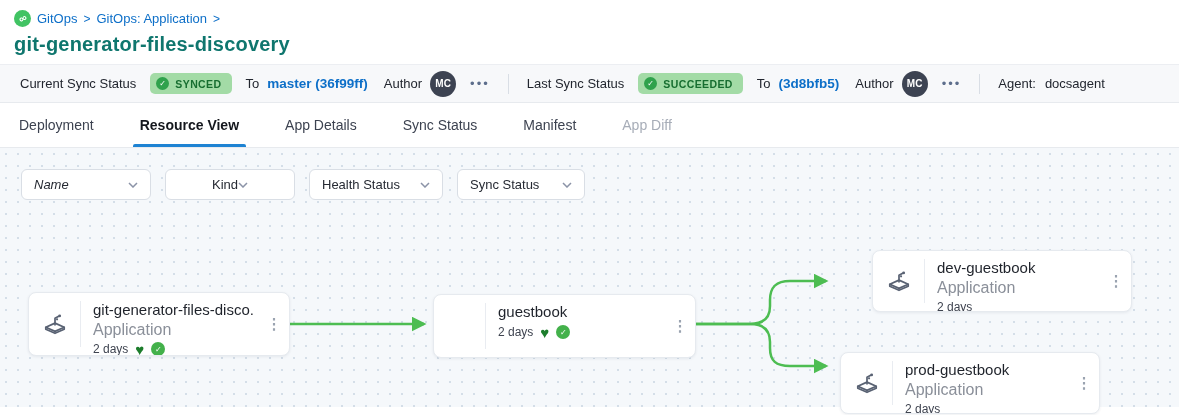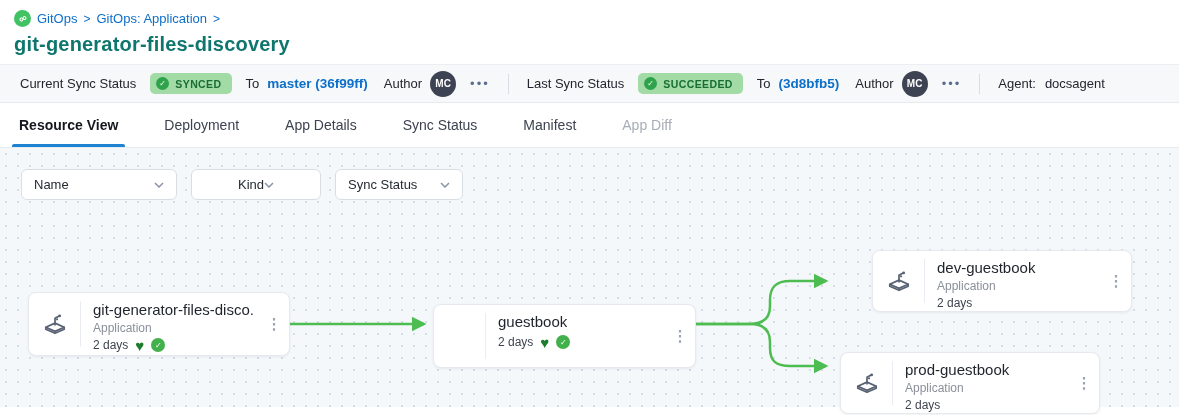--- a/index.html
+++ b/index.html
@@ -85,43 +85,43 @@
     background-color: #f5f8fb;
     background-image: radial-gradient(circle, #d4dee8 1.1px, transparent 1.1px);
     background-size: 12px 12px;
   }
   .filters { position: absolute; left: 21px; top: 21px; display: flex; gap: 14px; }
   .filter-box {
     height: 31px; background: #fff; border: 1px solid #d9dee5; border-radius: 6px;
     display: flex; align-items: center; justify-content: space-between;
     padding: 0 12px; font-size: 13px; color: #262a33; cursor: pointer;
   }
-  .fw1 { width: 156px; } .fw2 { width: 130px; justify-content: center; } .fw3 { width: 134px; } .fw4 { width: 128px; }
+  .fw1 { width: 130px; font-style: italic; } .fw2 { width: 130px; justify-content: center; } .fw3 { width: 134px; } .fw4 { width: 128px; }
 
   .edges { position: absolute; inset: 0; pointer-events: none; }
 
   .node {
     position: absolute; background: #fff; border: 1px solid #e6eaef; border-radius: 8px;
     box-shadow: 0 1px 3px rgba(20,30,50,.07);
     display: flex; align-items: stretch; cursor: pointer;
   }
   .n1 { left: 28px;  top: 144px; width: 262px; height: 64px; }
-  .n2 { left: 433px; top: 156px; width: 263px; height: 64px; }
+  .n2 { left: 433px; top: 146px; width: 263px; height: 64px; }
   .n3 { left: 872px; top: 102px; width: 260px; height: 62px; }
   .n4 { left: 840px; top: 204px; width: 260px; height: 62px; }
   .node-icon-cell {
     width: 52px; display: flex; align-items: center; justify-content: center;
     border-right: 1px solid #e9ecf1; margin: 8px 0; flex: none;
   }
   .node-body { flex: 1; padding: 8px 4px 6px 12px; overflow: hidden; }
   .node-title {
     font-size: 15px; color: #1f232b; line-height: 1.25;
     white-space: nowrap; overflow: hidden;
   }
-  .node-kind { font-size: 12px; color: #8a8f99; margin-top: 1px; }
+  .node-kind { font-size: 16px; color: #8a8f99; margin-top: 1px; }
   .node-meta { font-size: 12px; color: #3f4450; margin-top: 3px; display: flex; align-items: center; gap: 7px; }
   .heart { color: #1d7d2c; font-size: 15px; line-height: 1; }
   .node-check {
     width: 14px; height: 14px; border-radius: 50%;
     background: #43b14b; color: #fff; font-size: 8px;
     display: inline-flex; align-items: center; justify-content: center;
   }
   .kebab {
     width: 30px; display: flex; align-items: center; justify-content: center;
     color: #9aa3b0; font-size: 15px; font-weight: 700; cursor: pointer;
@@ -171,39 +171,45 @@
 
   <span class="sb-divider"></span>
 
   <span class="agent-wrap">
     <span class="agent-label">Agent:</span>
     <span class="agent-value">docsagent</span>
   </span>
 </div>
 
 <div class="tabs">
+  <button class="tab">Deployment</button>
   <button class="tab active">Resource View</button>
-  <button class="tab">Deployment</button>
   <button class="tab">App Details</button>
   <button class="tab">Sync Status</button>
   <button class="tab">Manifest</button>
   <button class="tab disabled">App Diff</button>
 </div>
 
 <div class="graph-area">
 
   <div class="filters">
     <div class="filter-box fw1">
       <span>Name</span>
       <svg width="10" height="6">
           <path d="M1 1l4 4 4-4" stroke="#8b93a7" fill="none" stroke-width="1.5"></path>
         </svg>
     </div>
     <div class="filter-box fw2">
       <span>Kind</span>
+      <svg width="10" height="6">
+          <path d="M1 1l4 4 4-4" stroke="#8b93a7" fill="none" stroke-width="1.5"></path>
+        </svg>
+    </div>
+    <div class="filter-box fw3">
+      <span>Health Status</span>
       <svg width="10" height="6">
           <path d="M1 1l4 4 4-4" stroke="#8b93a7" fill="none" stroke-width="1.5"></path>
         </svg>
     </div>
     <div class="filter-box fw4">
       <span>Sync Status</span>
       <svg width="10" height="6">
           <path d="M1 1l4 4 4-4" stroke="#8b93a7" fill="none" stroke-width="1.5"></path>
         </svg>
     </div>

